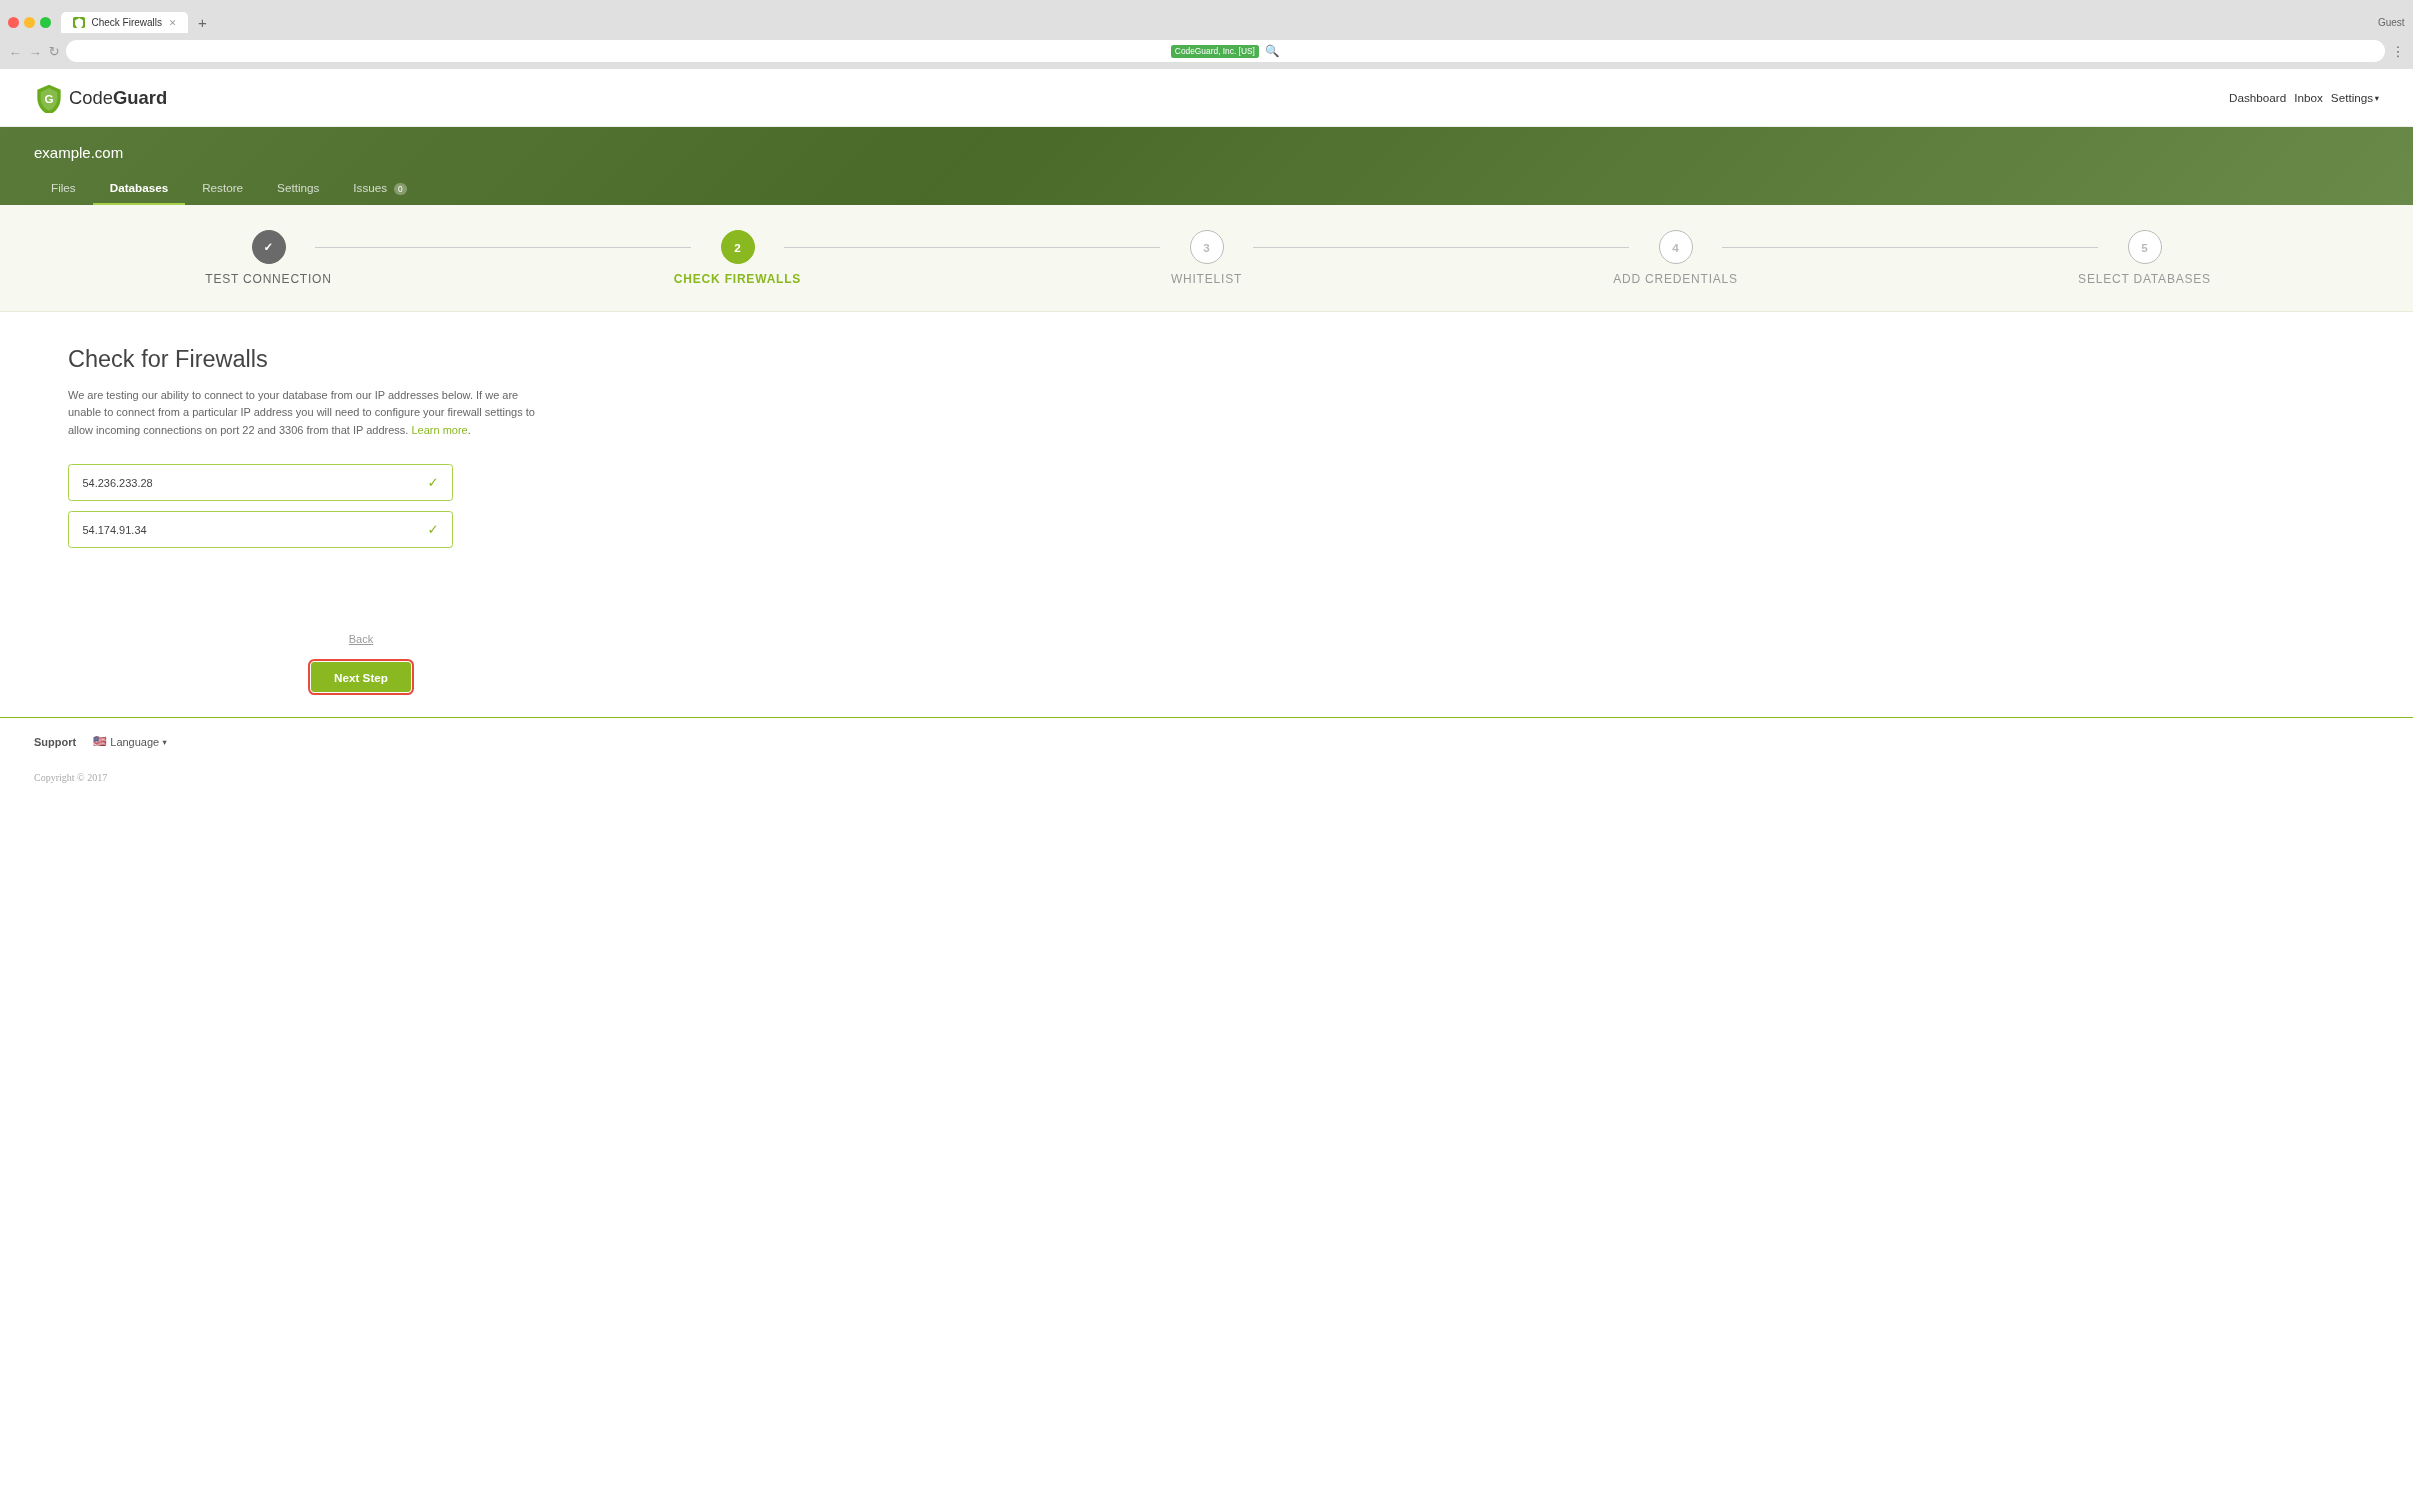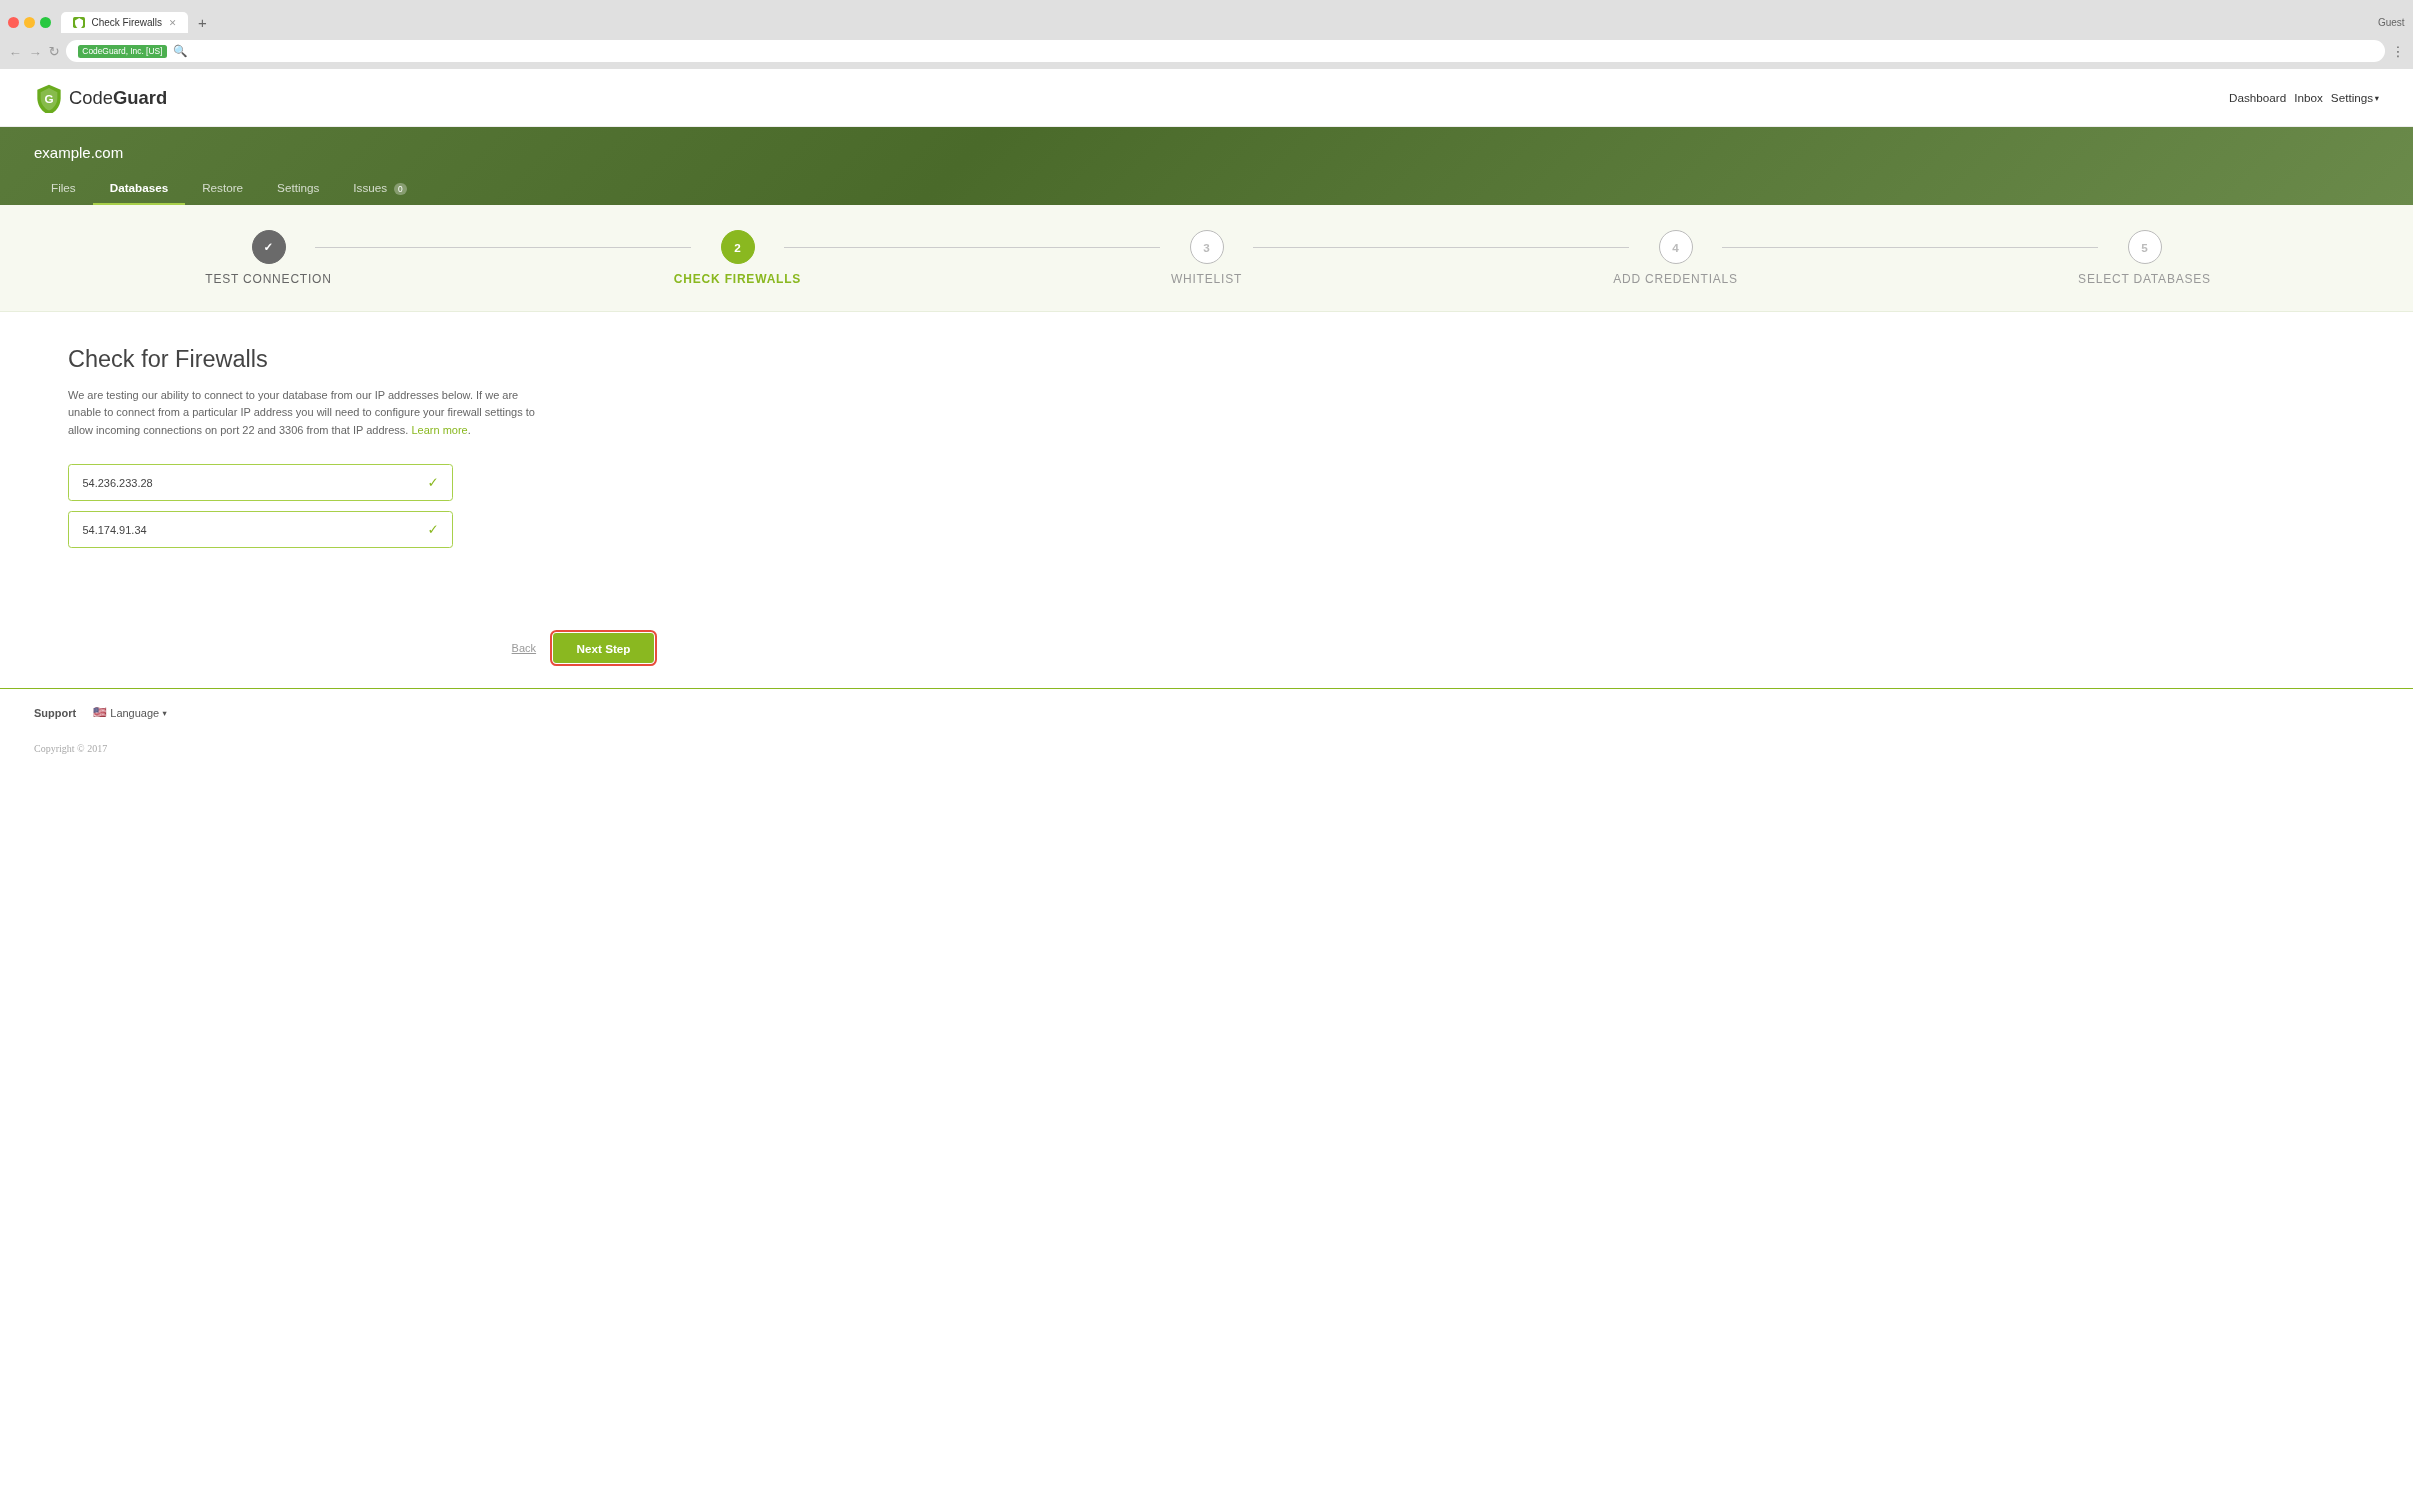--- a/index.html
+++ b/index.html
@@ -147,21 +147,21 @@
       padding: 10px 13.4px; margin-bottom: 10px;
       display: flex; align-items: center; justify-content: space-between;
       max-width: 385px; font-size: 11px; color: #444;
       background: white;
     }
     .ip-check { color: #8ab820; font-size: 13.4px; }
 
     
     .action-bar {
       display: flex; align-items: center; justify-content: flex-end;
-      padding: 25px 34px; gap: 17px; max-width: 654px;
+      padding: 25px 34px; gap: 17px; max-width: 654px; flex-direction: column;
     }
     .back-link {
       color: #999; text-decoration: underline; font-size: 11px; cursor: pointer;
     }
     .next-step-btn {
       background: #8ab820; color: white; border: none; border-radius: 3.4px;
       padding: 8.4px 23.5px; font-size: 11.7px; font-weight: 600; cursor: pointer;
       outline: 2.5px solid #e74c3c; outline-offset: 1.7px;
     }
 
@@ -196,21 +196,21 @@
       <span>Check Firewalls</span>
       <span class="tab-close">✕</span>
     </div>
     <button class="new-tab-btn">+</button>
     <span class="right-spacer">Guest</span>
   </div>
   <div style="display:flex; align-items:center; gap:6.7px; padding: 0 0 6.7px;">
     <button class="nav-btn">←</button>
     <button class="nav-btn">→</button>
     <button class="nav-btn">↻</button>
-    <div class="address-bar-row" style="flex:1;">
+    <div class="address-bar-row" style="flex:1;justify-content:center;">
       <span class="security-badge">CodeGuard, Inc. [US]</span>
       <span class="search-icon-chrome">🔍</span>
     </div>
     <span class="menu-icon">⋮</span>
   </div>
 </div>
 
 <div class="app-wrapper">
 
   <div class="app-header">

